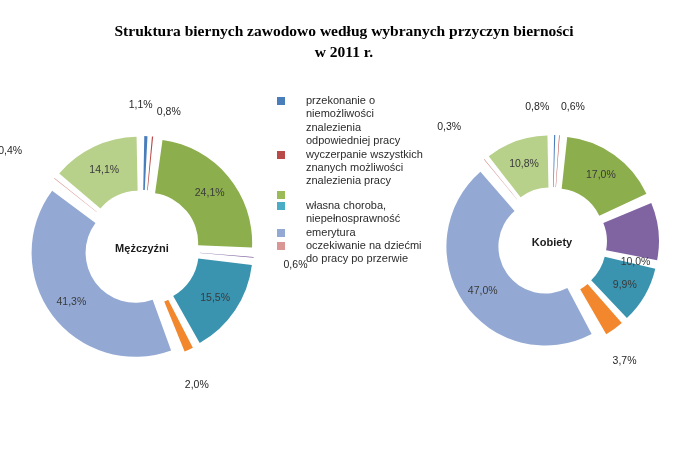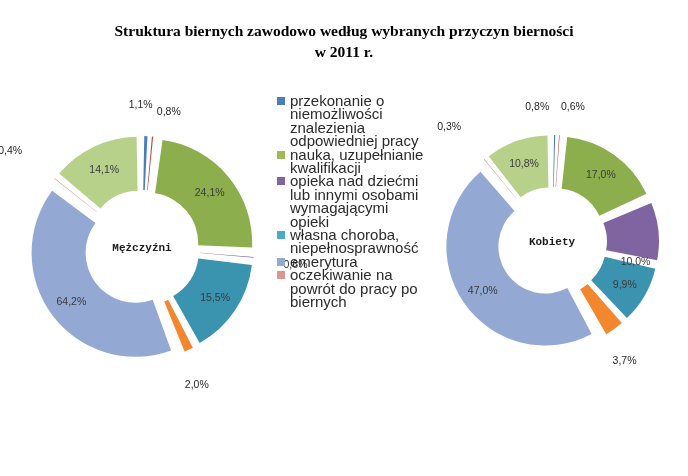--- a/index.html
+++ b/index.html
@@ -16,21 +16,21 @@
     font-family:"Liberation Serif", serif;
     font-weight:bold;font-size:15.5px;line-height:21px;
     color:#000000;
   }
 
   .donut{position:absolute;}
   .donut svg{display:block;}
 
   .center-label{
     position:absolute;
-    font-family:Liberation Mono, monospace;
+    font-family:Liberation Sans, sans-serif;
     font-weight:bold;font-size:11px;color:#1b1b1b;
     white-space:nowrap;
     transform:translate(-50%,-50%);
   }
 
   .dlabel{
     position:absolute;
     font-size:10.5px;color:#262626;
     white-space:nowrap;
     transform:translate(-50%,-50%);
@@ -41,22 +41,23 @@
   .legend{position:absolute;left:277px;top:82px;width:150px;}
   .legend-item{
     display:flex;align-items:flex-start;
     margin-bottom:0px;
   }
   .legend-item .swatch{
     width:8px;height:8px;flex:0 0 8px;
     margin-top:3px;margin-right:5px;
   }
   .legend-item .ltext{
-    font-size:15px;line-height:13.4px;color:#2b2b2b;
+    font-size:11px;line-height:13.4px;color:#2b2b2b;
     font-family:"Liberation Sans", sans-serif;
+    margin-left:16px;
   }
 </style>
 </head>
 <body>
 
 <div id="chart-root">
 
   <div class="title">
     <span>Struktura biernych zawodowo według wybranych przyczyn bierności</span><br>
     <span>w 2011 r.</span>
@@ -74,21 +75,21 @@
         <path d="M 36.106681282480324 54.58273764173353 A 104 104 0 0 1 36.51318209710925 54.071118400747125 L 78.68677340705199 87.79630477564983 A 50 50 0 0 0 78.49134032309577 88.0422755645856 Z" fill="#d99694"></path>
         <path d="M 41.2376402309626 49.52247151434433 A 104 104 0 0 1 118.57130315793357 12.792807361806979 L 119.60796504751686 66.78285581637577 A 50 50 0 0 0 82.42831940955004 84.44134819740334 Z" fill="#b7d08a"></path>
       </svg>
       <div class="center-label" style="left: 124px; top: 124px;">Mężczyźni</div>
       <div class="dlabel" style="left: 122.704px; top: -19.9186px;">1,1%</div>
       <div class="dlabel" style="left: 150.812px; top: -13.3952px;">0,8%</div>
       <div class="dlabel inside" style="left: 191.678px; top: 67.7533px;">24,1%</div>
       <div class="dlabel" style="left: 277.5px; top: 139.986px;">0,6%</div>
       <div class="dlabel inside" style="left: 197.14px; top: 172.933px;">15,5%</div>
       <div class="dlabel" style="left: 178.797px; top: 259.572px; text-align: center;">2,0%</div>
-      <div class="dlabel inside" style="left: 53.4132px; top: 176.55px;">64,2%</div>
+      <div class="dlabel inside" style="left: 53.4132px; top: 176.55px;">41,3%</div>
       <div class="dlabel" style="left: -7.87669px; top: 25.9316px;">0,4%</div>
       <div class="dlabel inside" style="left: 86.2462px; top: 44.5101px;">14,1%</div>
     </div>
   <div class="donut" id="donut-1" style="left: 434px; top: 112px; width: 236px; height: 236px;">
       <svg width="236" height="236" viewBox="0 0 236 236">
         <path d="M 120.10138676341795 11.020765940553773 A 99 99 0 0 1 121.27099554220376 11.05013822150994 L 119.65838857280512 63.025127387090784 A 47 47 0 0 0 119.10311975863408 63.011182970879275 Z" fill="#4a7ebb"></path>
         <path d="M 125.07174265408553 11.233981814838984 A 99 99 0 0 1 125.69229483788057 11.276896674586624 L 121.9417997318443 63.14146826695204 A 47 47 0 0 0 121.64719414963858 63.121094545657705 Z" fill="#b94a48"></path>
         <path d="M 133.2376970502707 13.062533034288663 A 99 99 0 0 1 212.43578943035297 69.77198885251829 L 165.27950715028717 91.68739534025545 A 47 47 0 0 0 127.68041278802589 64.76472439624746 Z" fill="#8cae4c"></path>
         <path d="M 217.27222894093646 78.93900000364243 A 99 99 0 0 1 223.12700727635274 136.13972162782053 L 172.08896157229387 126.1839247882704 A 47 47 0 0 0 169.30942034234874 99.02802664345857 Z" fill="#8064a2"></path>
         <path d="M 221.30173542474745 144.66317364443077 A 99 99 0 0 1 192.90097744210772 193.97379119653345 L 157.20030212182937 156.165567465762 A 47 47 0 0 0 170.68349025500177 132.75547630466275 Z" fill="#3a94b0"></path>
@@ -108,34 +109,33 @@
       <div class="dlabel" style="left: 15.1743px; top: 1.78725px;">0,3%</div>
       <div class="dlabel inside" style="left: 90.07px; top: 38.7793px;">10,8%</div>
     </div>
 
   <div class="legend" id="legend">
       <div class="legend-item">
         <span class="swatch" style="background: rgb(74, 126, 187);"></span>
         <span class="ltext">przekonanie o niemożliwości znalezienia odpowiedniej pracy</span>
       </div>
       <div class="legend-item">
-        <span class="swatch" style="background: rgb(155, 187, 89);"></span>
-        <span class="ltext">nauka, uzupełnianie kwalifikacji</span>
+        <span class="swatch" style="background: rgb(185, 74, 72);"></span>
+        <span class="ltext">wyczerpanie wszystkich znanych możliwości znalezienia pracy</span>
       </div>
       <div class="legend-item">
-        <span class="swatch" style="background: rgb(128, 100, 162);"></span>
-        <span class="ltext">opieka nad dziećmi lub innymi osobami wymagającymi opieki</span>
+        <span class="swatch" style="background: rgb(155, 187, 89);"></span>
       </div>
       <div class="legend-item">
         <span class="swatch" style="background: rgb(75, 172, 198);"></span>
         <span class="ltext">własna choroba, niepełnosprawność</span>
       </div>
       <div class="legend-item">
         <span class="swatch" style="background: rgb(147, 169, 212);"></span>
         <span class="ltext">emerytura</span>
       </div>
       <div class="legend-item">
         <span class="swatch" style="background: rgb(217, 150, 148);"></span>
-        <span class="ltext">oczekiwanie na powrót do pracy po biernych</span>
+        <span class="ltext">oczekiwanie na dziećmi do pracy po przerwie</span>
       </div>
     </div>
 
 </div>
 
 </body></html>

